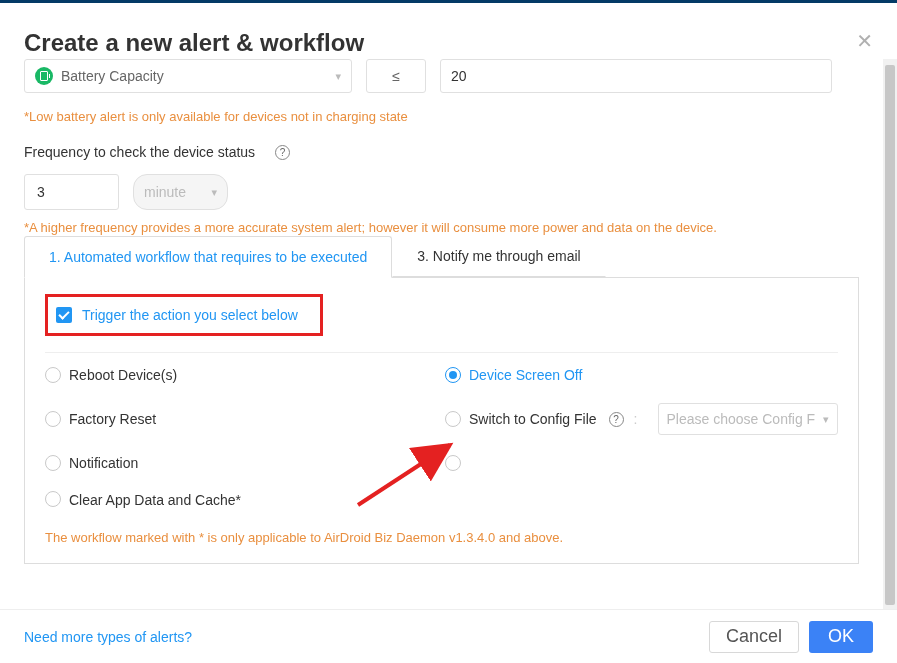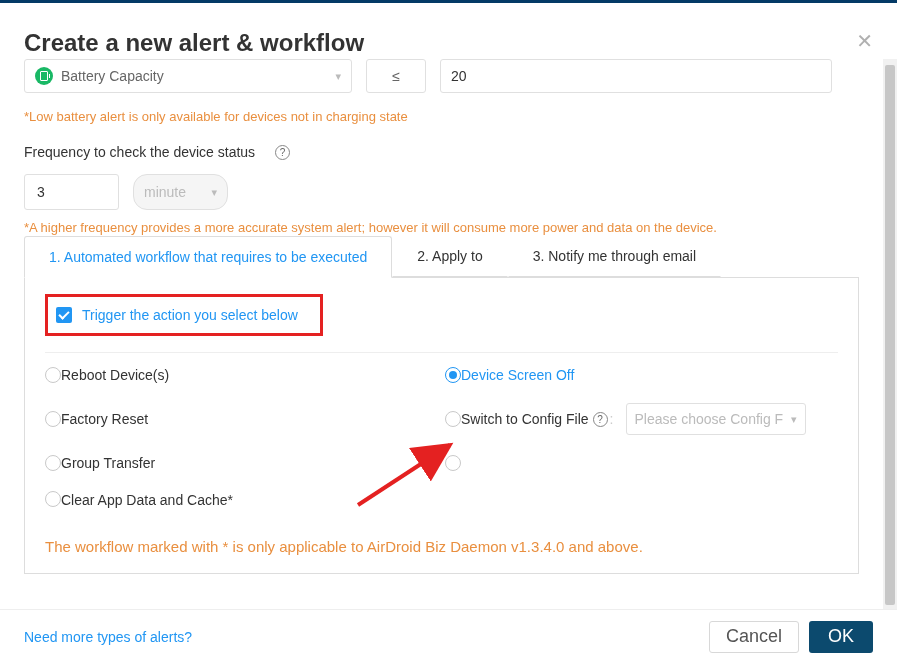--- a/index.html
+++ b/index.html
@@ -36,42 +36,42 @@
   .tab-panel { border: 1px solid #ddd; border-top: none; padding: 16px 20px 18px 20px; background: #fff; }
 
   .trigger-box { border: 3px solid #e42121; display: inline-flex; align-items: center; padding: 10px 22px 10px 8px; margin-bottom: 8px; }
   .trigger-inner { display: flex; align-items: center; gap: 10px; }
   .checkbox { width: 16px; height: 16px; background: #2196f3; border-radius: 2px; position: relative; }
   .checkbox::after { content: ""; position: absolute; left: 3px; top: 4px; width: 8px; height: 4px; border-left: 2px solid #fff; border-bottom: 2px solid #fff; transform: rotate(-45deg); }
   .trigger-label { color: #2196f3; }
   .divider { height: 1px; background: #eee; margin: 8px 0 14px 0; }
 
   .radio-grid { display: grid; grid-template-columns: 390px 1fr; row-gap: 20px; column-gap: 10px; }
-  .radio-item { display: flex; align-items: center; gap: 0; color: #333; }
+  .radio-item { display: flex; align-items: center; gap: 8px; color: #333; }
   .radio-item.multiline { align-items: flex-start; }
   .radio-item.multiline .radio-label { max-width: 180px; line-height: 1.35; }
   .radio { width: 16px; height: 16px; border: 1px solid #c9c9c9; border-radius: 50%; flex: none; position: relative; }
   .radio.checked { border-color: #2196f3; }
   .radio.checked::after { content: ""; position: absolute; inset: 3px; background: #2196f3; border-radius: 50%; }
   .radio-label.selected { color: #2196f3; }
   .config-select { margin-left: 12px; width: 180px; height: 32px; border: 1px solid #e0e0e0; border-radius: 3px; padding: 0 8px; color: #bbb; display: flex; align-items: center; }
   .config-select .chev { margin-left: auto; font-size: 11px; }
 
-  .footnote { color: #e98f3f; font-size: 15px; margin-top: 28px; }
+  .footnote { color: #e98f3f; font-size: 13px; margin-top: 20px; }
 
   
   .arrow-svg { position: absolute; left: 354px; top: 376px; pointer-events: none; }
 
   
   .footer { position: absolute; left: 0; right: 0; bottom: 0; height: 54px; border-top: 1px solid #eee; display: flex; align-items: center; padding: 0 24px; background: #fff; }
   .footer .link { color: #2196f3; font-size: 14px; cursor: pointer; }
   .footer .spacer { flex: 1; }
   .btn { height: 32px; min-width: 60px; padding: 0 16px; border-radius: 3px; font-size: 18px; display: inline-flex; align-items: center; justify-content: center; cursor: pointer; }
   .btn-secondary { border: 1px solid #d8d8d8; color: #555; background: #fff; margin-right: 10px; }
-  .btn-primary { background: #0c4a6e; color: #fff; min-width: 64px; }
+  .btn-primary { background: #3b82f6; color: #fff; min-width: 64px; }
 </style>
 </head>
 <body>
 
 <div class="modal">
   <div class="title">Create a new alert &amp; workflow</div>
   <span class="close-x">✕</span>
 
   <div class="scroll-area">
 
@@ -101,21 +101,20 @@
       </div>
       <div class="freq-unit">
         <span>minute</span>
         <span class="chev">▾</span>
       </div>
     </div>
     <div class="hint-orange" style="margin-top:10px">*A higher frequency provides a more accurate system alert; however it will consume more power and data on the device.</div>
 
     <div class="tabs-wrap">
       <div class="tab active">1. Automated workflow that requires to be executed</div>
-      <div class="tab">2. Apply to</div>
       <div class="tab">3. Notify me through email</div>
     </div>
 
     <div class="tab-panel">
       <div class="trigger-box">
         <div class="trigger-inner">
           <span class="checkbox"></span>
           <span class="trigger-label">Trigger the action you select below</span>
         </div>
       </div>
@@ -141,21 +140,21 @@
           <span class="q-circle" style="margin-left:4px">?</span>
           <span style="color:#ccc;margin-left:2px">:</span>
           <div class="config-select">
             <span>Please choose Config F</span>
             <span class="chev">▾</span>
           </div>
         </div>
 
         <div class="radio-item">
           <span class="radio"></span>
-          <span class="radio-label">Group Transfer</span>
+          <span class="radio-label">Notification</span>
         </div>
 
         <div class="radio-item multiline">
           <span class="radio"></span>
         </div>
         <div class="radio-item multiline">
           <span class="radio"></span>
           <span class="radio-label">Clear App Data and Cache*</span>
         </div>
       </div>

